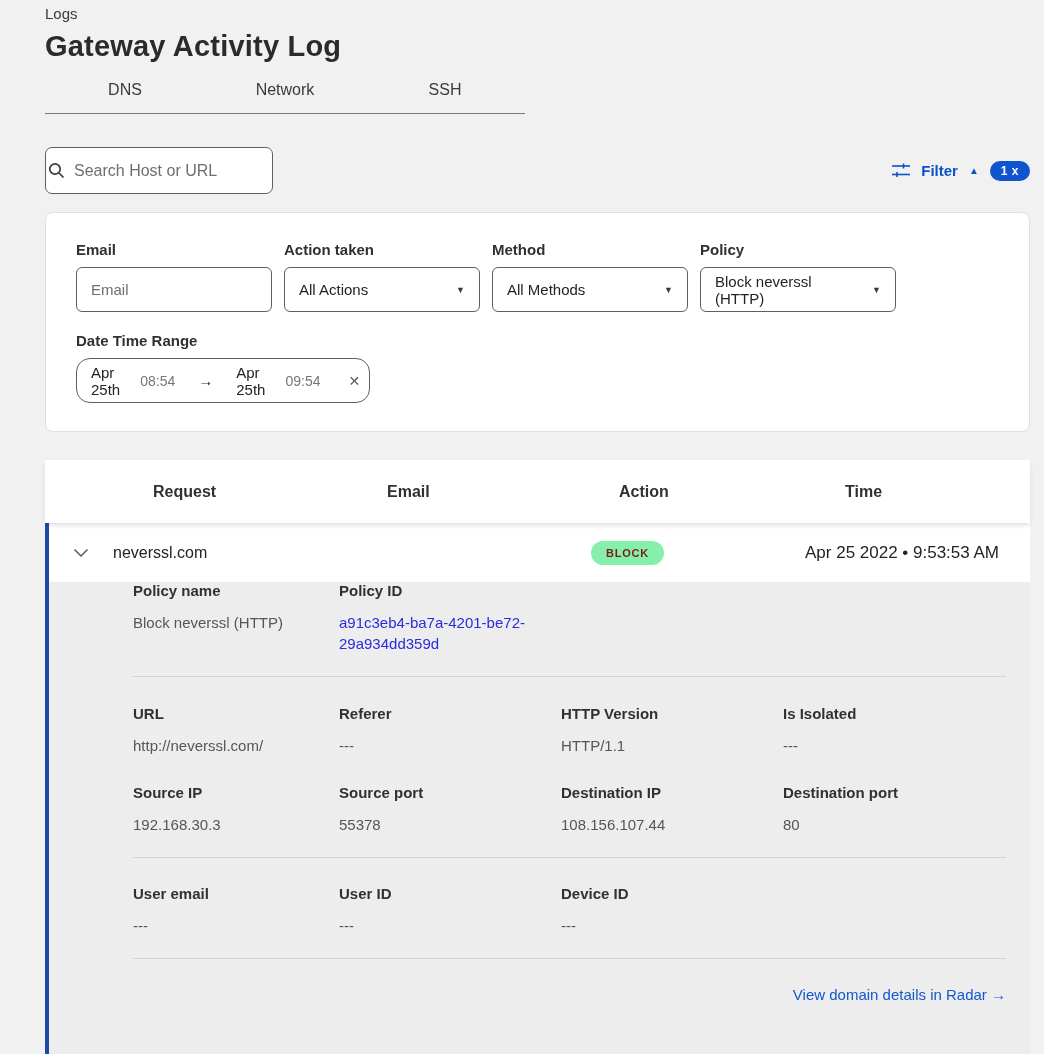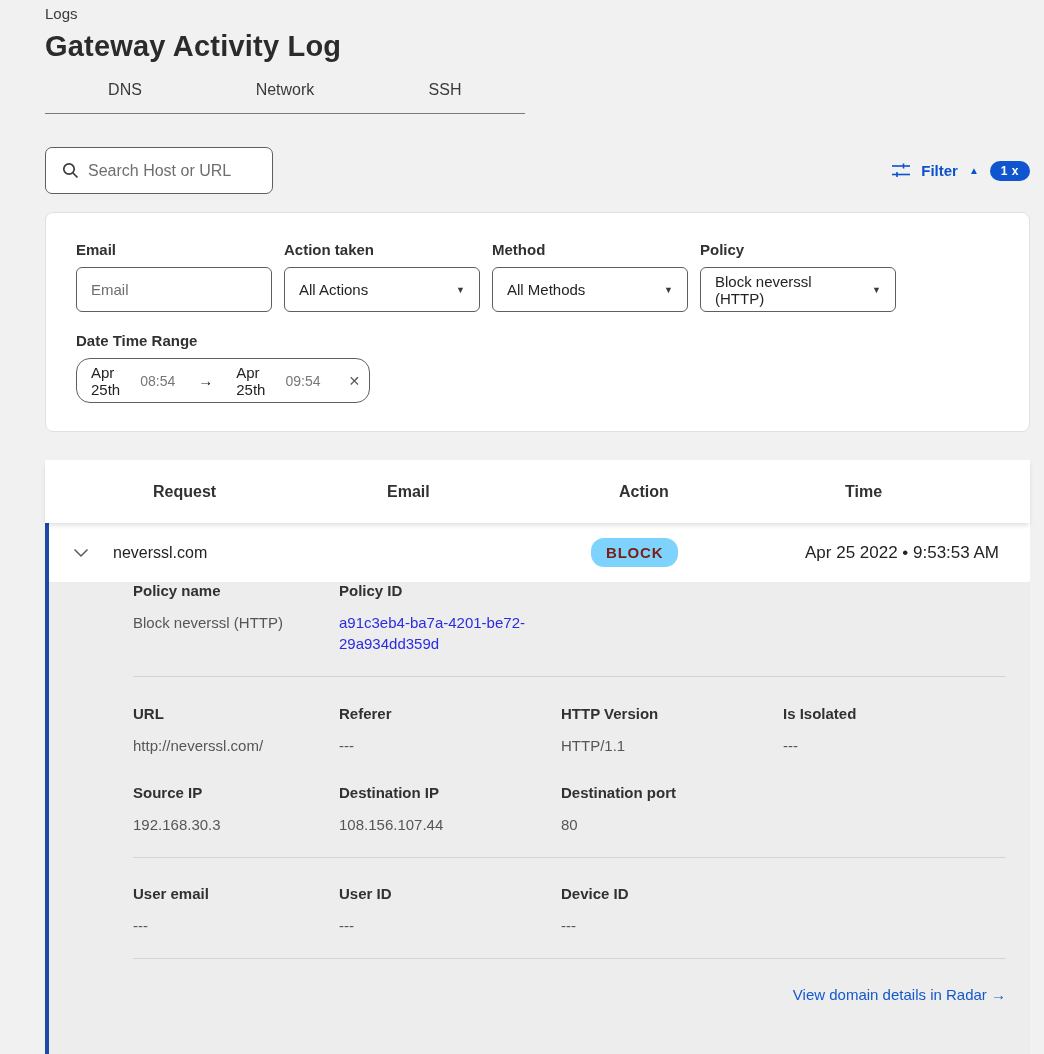--- a/index.html
+++ b/index.html
@@ -14,21 +14,21 @@
   
   .tabs { display:flex; width:480px; margin-top:12px; border-bottom:1px solid #7a7a7a; }
   .tab { flex:1; text-align:center; font-size:16px; font-weight:500; color:#3a3a3a;
          padding:6px 0 14px 0; position:relative; cursor:pointer; }
   .tab.active { color:#0051c3; font-weight:700; }
   .tab.active::after { content:""; position:absolute; left:0; right:0; bottom:-2px; height:4px; background:#0051c3; }
 
   
   .toolbar { display:flex; justify-content:space-between; align-items:center; margin-top:33px; }
   .searchbox { display:flex; align-items:center; width:228px; height:47px; background:#fff;
-               border:1px solid #5f5f5f; border-radius:7px; padding:0 16px; gap:9px; }
+               border:1px solid #5f5f5f; border-radius:7px; padding:0 2px; gap:9px; }
   .searchbox input { border:none; outline:none; font-size:16px; width:100%; color:#232323;
                      font-family:"Liberation Sans", sans-serif; background:transparent; }
   .searchbox input::placeholder { color:#6e6e6e; }
   .filter-controls { display:flex; align-items:center; gap:11px; }
   .filter-label { color:#0b52cc; font-size:15px; font-weight:700; }
   .filter-caret { color:#0b52cc; font-size:10px; }
   .filter-badge { background:#0f55cf; color:#fff; font-size:12px; font-weight:700;
                   border-radius:11px; padding:3px 11px; letter-spacing:0.5px; }
 
   
@@ -56,21 +56,21 @@
   .log-table { margin-top:28px; }
   .thead { background:#fff; height:63px; display:grid; grid-template-columns:68px 234px 232px 226px auto;
            align-items:center; position:relative; z-index:2;
            box-shadow:0 3px 5px -1px rgba(0,0,0,0.14);padding-left:40px; }
   .th { font-size:16px; font-weight:700; color:#313131; }
   .trow { background:#fff; height:59px; display:grid; grid-template-columns:64px 234px 232px 226px auto;
           align-items:center; border-left:4px solid #1c4aa5; position:relative; z-index:1; }
   .chev-cell { display:flex; justify-content:center; align-items:center; cursor:pointer; }
   .request-cell { font-size:16px; color:#232323; }
   .email-cell { font-size:15px; color:#565656; }
-  .block-badge { display:inline-block; background:#7dd3fc; color:#7b1d17; font-size:15px; font-weight:700;
+  .block-badge { display:inline-block; background:#86efac; color:#7b1d17; font-size:11px; font-weight:700;
                  letter-spacing:0.8px; border-radius:13px; padding:6px 15px; margin-left:12px; }
   .time-cell { font-size:17px; color:#232323; }
 
   
   .expanded { background:#ededed; border-left:4px solid #1c4aa5; min-height:482px;
               padding:0 24px 0 84px; }
   .dgrid { display:grid; grid-template-columns:206px 222px 222px 1fr; }
   .detail-label { font-size:15px; font-weight:700; color:#313131; margin-bottom:13px; }
   .detail-value { font-size:15px; color:#565656; line-height:21px; }
   .policy-section { }
@@ -221,20 +221,24 @@
             <div class="detail-label">Is Isolated</div>
             <div class="detail-value">---</div>
           </div>
         </div>
         <div class="dgrid">
           <div>
             <div class="detail-label">Source IP</div>
             <div class="detail-value">192.168.30.3</div>
           </div>
           <div>
+            <div class="detail-label">Source port</div>
+            <div class="detail-value">55378</div>
+          </div>
+          <div>
             <div class="detail-label">Destination IP</div>
             <div class="detail-value">108.156.107.44</div>
           </div>
           <div>
             <div class="detail-label">Destination port</div>
             <div class="detail-value">80</div>
           </div>
         </div>
       </div>
       <div class="divider"></div>

